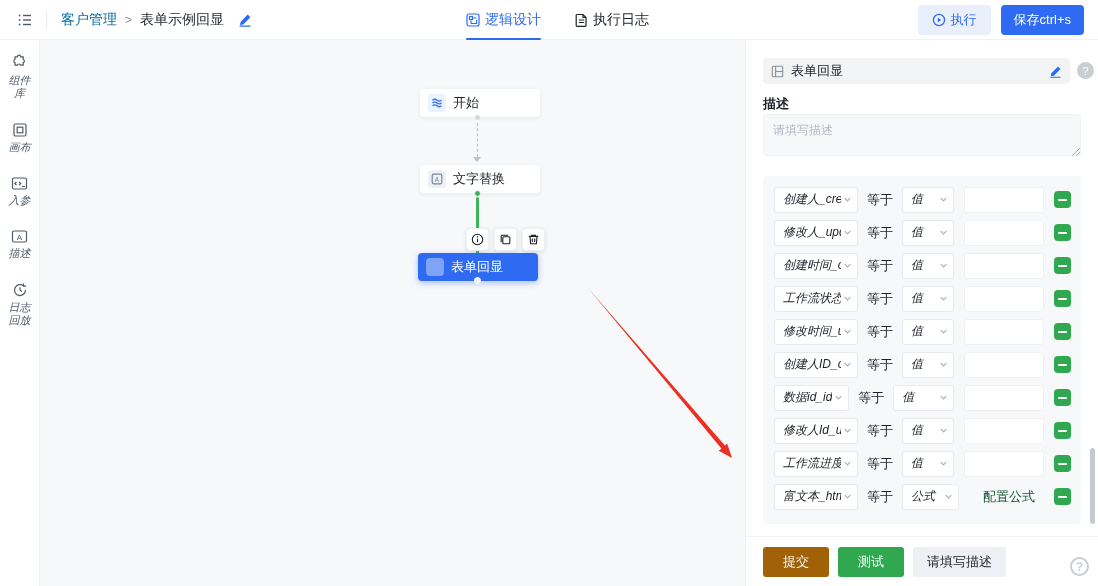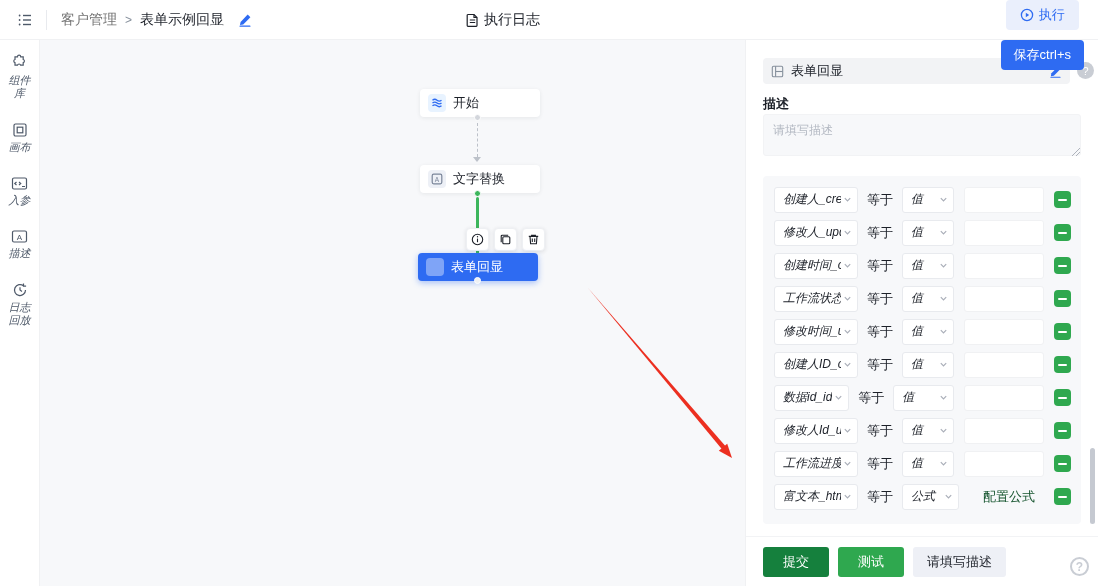--- a/index.html
+++ b/index.html
@@ -7,32 +7,32 @@
   body { font-family:"Liberation Sans","DejaVu Sans",sans-serif; color:#1d2129; }
   .app { position:relative; width:1098px; height:586px; overflow:hidden; background:#fff; }
 
   
   .topbar { position:absolute; left:0; top:0; width:1098px; height:40px; background:#fff;
             border-bottom:1px solid #f0f1f3; z-index:30; display:flex; align-items:center; }
   .hamburger { width:26px; height:26px; margin-left:12px; display:flex; align-items:center; justify-content:center;
                color:#4e5969; cursor:pointer; border-radius:4px; }
   .top-divider { width:1px; height:20px; background:#e8eaee; margin:0 14px 0 8px; }
   .breadcrumb { display:flex; align-items:center; gap:8px; font-size:14px; }
-  .crumb-root { color:#737373; cursor:pointer; }
+  .crumb-root { color:#0369a1; cursor:pointer; }
   .crumb-sep { color:#86909c; font-size:12px; }
   .crumb-cur { color:#1d2129; }
   .edit-pencil { color:#2e6bf2; margin-left:6px; display:flex; cursor:pointer; }
 
   .tabs { position:absolute; left:466px; top:0; height:40px; display:flex; align-items:center; gap:34px; }
   .tab { display:flex; align-items:center; gap:5px; font-size:14px; color:#1d2129; height:40px; cursor:pointer; position:relative; }
   .tab.active { color:#2e6bf2; }
   .tab.active .tab-underline { position:absolute; left:0; right:0; bottom:0; height:2px; background:#2e6bf2; border-radius:1px; }
   .tab .ticon { display:flex; }
 
-  .topbar-right { position:absolute; right:14px; top:0; height:40px; display:flex; align-items:center; gap:10px;flex-direction:column; }
+  .topbar-right { position:absolute; right:14px; top:0; height:40px; display:flex; align-items:center; gap:10px; }
   .btn-run { display:flex; align-items:center; gap:5px; background:#eaeffc; color:#2e6bf2; font-size:13px;
              border:none; border-radius:4px; padding:6px 14px; cursor:pointer; }
   .btn-save { background:#2e6bf2; color:#fff; font-size:13px; border:none; border-radius:4px; padding:6px 13px; cursor:pointer; }
 
   
   .leftrail { position:absolute; left:0; top:40px; width:40px; height:546px; background:#fff;
               border-right:1px solid #f0f1f3; z-index:20; display:flex; flex-direction:column; align-items:center; padding-top:14px; }
   .rail-item { width:40px; display:flex; flex-direction:column; align-items:center; gap:3px; margin-bottom:22px;
                color:#4e5969; cursor:pointer; }
   .rail-item .ricon { display:flex; color:#4e5969; }
@@ -91,21 +91,21 @@
   .val-input { width:80px; height:26px; margin-left:10px; background:#fff; border:1px solid #f0f1f3; border-radius:3px;
                font-size:12px; padding:0 6px; outline:none; }
   .formula-link { width:80px; margin-left:24px; font-size:13px; color:#14532d; cursor:pointer; white-space:nowrap; }
   .minus-btn { width:17px; height:17px; margin-left:10px; background:#2fa84f; border:none; border-radius:4px;
                color:#fff; display:flex; align-items:center; justify-content:center; cursor:pointer; flex:none; }
   .minus-glyph { width:9px; height:2px; background:#fff; border-radius:1px; }
   .rp-scrollbar { position:absolute; left:344px; top:408px; width:5px; height:76px; background:#c5c9d1; border-radius:3px; cursor:grab; }
 
   .rp-footer { position:absolute; left:0; top:496px; width:352px; height:50px; border-top:1px solid #f2f3f5;
                display:flex; align-items:center; padding-left:17px; gap:9px; }
-  .btn-submit { background:#15803d; color:#fff; border:none; border-radius:3px; font-size:13px; padding:6px 20px; cursor:pointer; }
+  .btn-submit { background:#a16207; color:#fff; border:none; border-radius:3px; font-size:13px; padding:6px 20px; cursor:pointer; }
   .btn-test { background:#2fa84f; color:#fff; border:none; border-radius:3px; font-size:13px; padding:6px 20px; cursor:pointer; }
   .btn-schema { background:#eef0f6; color:#1d2129; border:none; border-radius:3px; font-size:13px; padding:6px 14px; cursor:pointer; }
   .global-help { position:absolute; left:1070px; top:557px; width:19px; height:19px; border-radius:50%;
                  border:2px solid #c9cdd4; color:#c9cdd4; font-size:12px; font-weight:bold;
                  display:flex; align-items:center; justify-content:center; cursor:pointer; background:#fff; z-index:40; }
 </style>
 </head>
 <body>
 
 <div class="app">
@@ -128,20 +128,31 @@
       <span class="crumb-cur">表单示例回显</span>
       <span class="edit-pencil">
         <svg width="14" height="14" viewBox="0 0 14 14" fill="currentColor">
           <path d="M9.7 1.6l2.7 2.7-7.2 7.2-3.2.6.6-3.2z"></path>
             <rect x="1.5" y="12.6" width="11" height="1.2" rx="0.6"></rect>
         </svg>
       </span>
     </div>
 
     <div class="tabs">
+      <div class="tab active">
+        <span class="ticon">
+          <svg width="14" height="14" viewBox="0 0 14 14" fill="none" stroke="currentColor" stroke-width="1.2">
+            <rect x="1" y="1" width="12" height="12" rx="2"></rect>
+              <rect x="3.5" y="3.5" width="3" height="3"></rect>
+              <path d="M7.5 5h3M5 7.5v3M5 10.5h5.5V7"></path>
+          </svg>
+        </span>
+        <span>逻辑设计</span>
+        <span class="tab-underline"></span>
+      </div>
       <div class="tab">
         <span class="ticon">
           <svg width="13" height="14" viewBox="0 0 13 14" fill="none" stroke="currentColor" stroke-width="1.2">
             <path d="M2 1.5h6l3 3v8a0.8 0.8 0 0 1-0.8 0.8H2a0.8 0.8 0 0 1-0.8-0.8v-10A0.8 0.8 0 0 1 2 1.5z"></path>
             <path d="M8 1.5v3h3M3.8 7h5.4M3.8 9.5h5.4"></path>
           </svg>
         </span>
         <span>执行日志</span>
       </div>
     </div>

